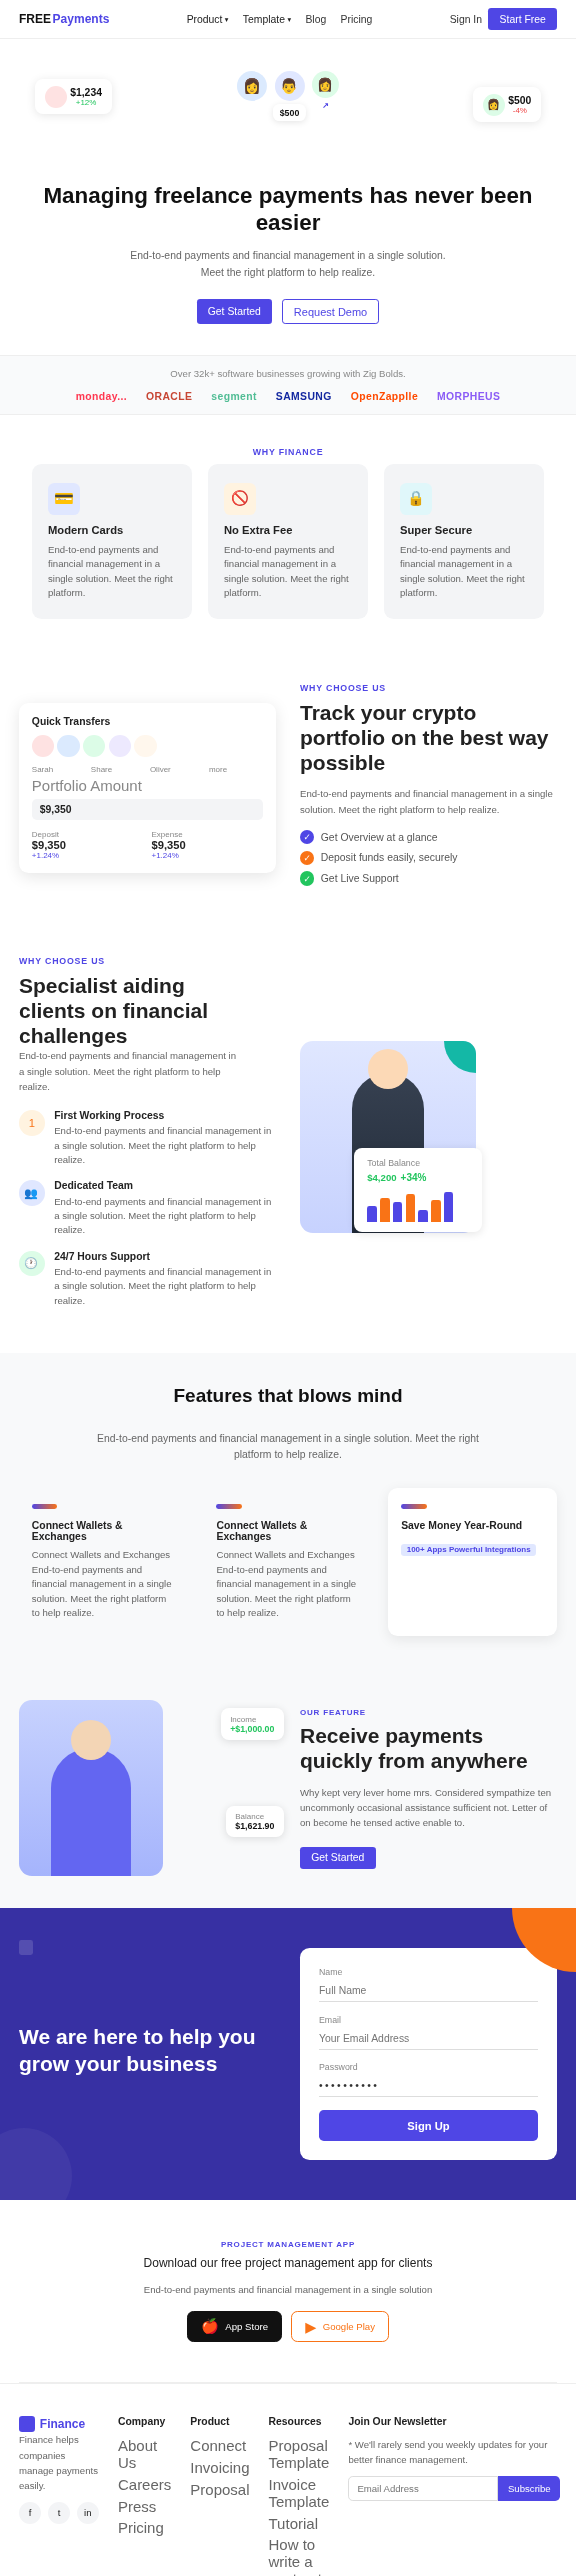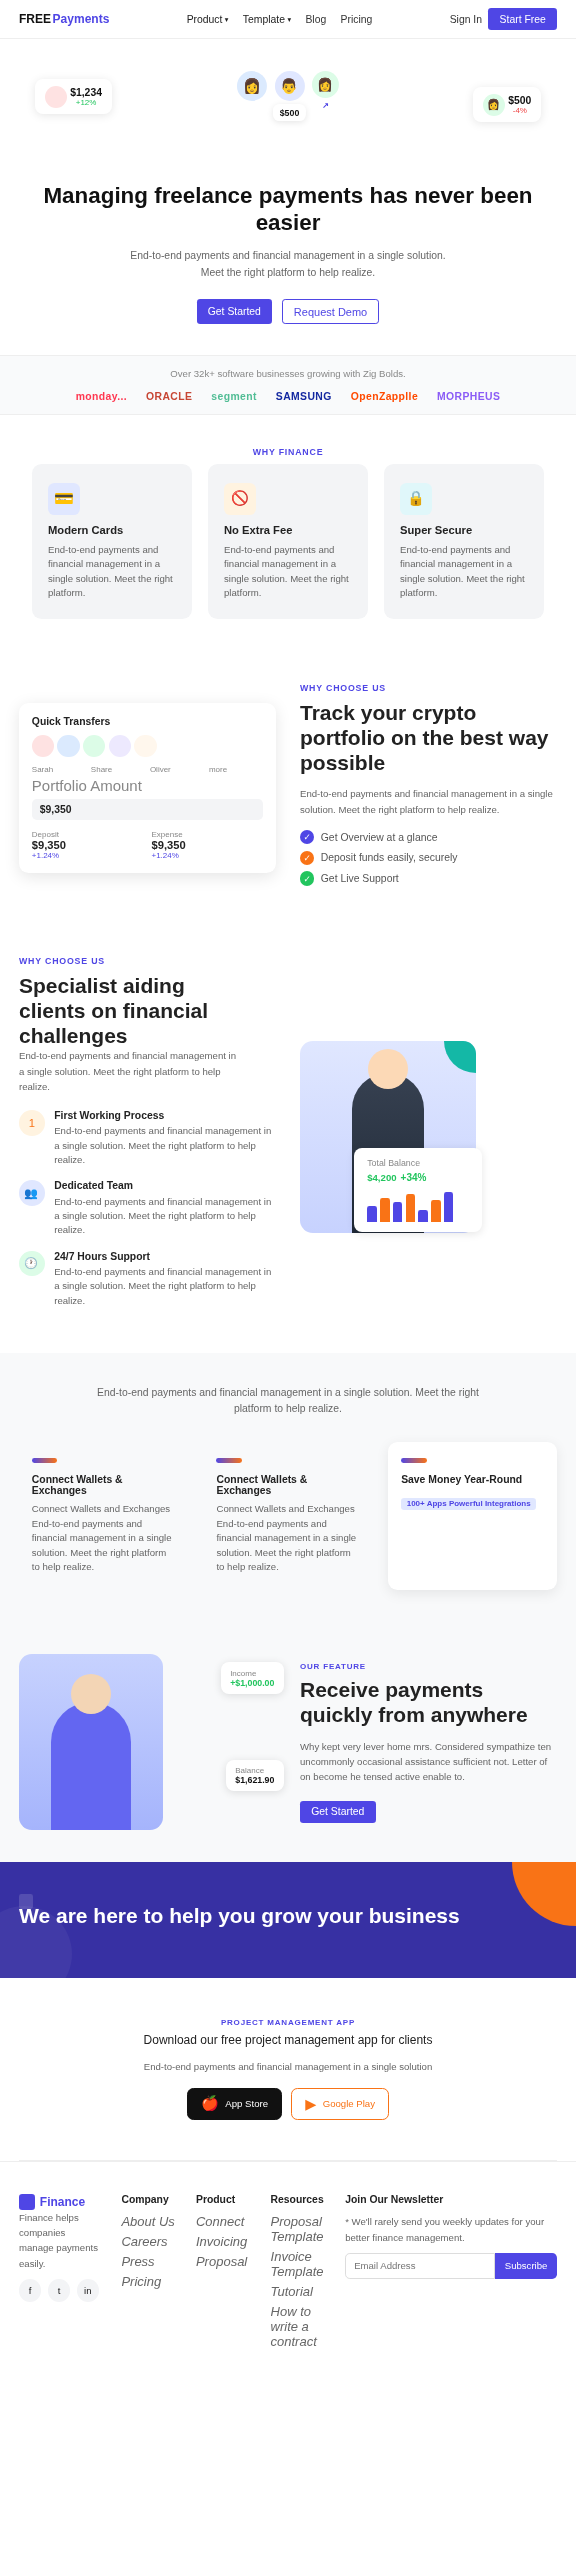--- a/index.html
+++ b/index.html
@@ -141,21 +141,21 @@
     .store-btns { display: flex; gap: 9.6px; justify-content: center; }
     .store-btn { display: flex; align-items: center; gap: 6.4px; border: 0.8px solid #ddd; border-radius: 6.4px; padding: 6.4px 12.8px; font-size: 9.6px; cursor: pointer; background: #fff; }
     .store-btn.dark { background: #111; color: #fff; border-color: #111; }
     .store-icon { font-size: 14.4px; }
 
     
     .footer { background: #fff; border-top: 0.8px solid #eee; padding: 32px 19px 16px; }
     .footer-grid { display: grid; grid-template-columns: 1.5fr 1fr 1fr 1fr 1.5fr; gap: 19px; margin-bottom: 24px; }
     .footer-col h4 { font-size: 10.4px; font-weight: 700; margin-bottom: 9.6px; }
     .footer-col p { font-size: 9.6px; color: #666; line-height: 1.6; margin-bottom: 8px; }
-    .footer-col a { display: block; font-size: 13px; color: #666; text-decoration: none; margin-bottom: 4.8px; font-style: italic; }
+    .footer-col a { display: block; font-size: 15px; color: #666; text-decoration: none; margin-bottom: 4.8px; }
     .footer-social { display: flex; gap: 6.4px; margin-top: 8px; }
     .social-icon { width: 22.4px; height: 22.4px; border-radius: 50%; background: #f3f4f6; display: flex; align-items: center; justify-content: center; font-size: 9.6px; cursor: pointer; }
     .newsletter-input-row { display: flex; margin-top: 6.4px; }
     .newsletter-input-row input { flex: 1; border: 0.8px solid #ddd; border-radius: 4.8px 0 0 4.8px; padding: 6.4px 8px; font-size: 9.6px; outline: none; }
     .newsletter-input-row button { background: #4f46e5; color: #fff; border: none; border-radius: 0 4.8px 4.8px 0; padding: 6.4px 9.6px; font-size: 9.6px; cursor: pointer; }
     .finance-logo-blue { color: #4f46e5; font-weight: 800; font-size: 12px; display: flex; align-items: center; gap: 4.8px; }
     .logo-sq { width: 16px; height: 16px; background: #4f46e5; border-radius: 3.2px; display: inline-block; }
 
     
     .person-silhouette { width: 144px; height: 176px; background: linear-gradient(180deg, #c7d2fe 0%, #a5b4fc 100%); border-radius: 12.8px; display: flex; align-items: flex-end; justify-content: center; overflow: hidden; }
@@ -379,20 +379,21 @@
           <div class="bar bar-blue" style="height:12px;"></div>
           <div class="bar bar-orange" style="height:22.4px;"></div>
           <div class="bar bar-blue" style="height:30px;"></div>
         </div>
       </div>
     </div>
   </div>
 </section>
 
 <section class="section" style="background:#f8f9fa;">
+  <h2 class="section-title">Features that blows mind</h2>
   <p class="section-sub">End-to-end payments and financial management in a single solution. Meet the right platform to help realize.</p>
   <div class="features-grid">
     <div class="feature-box">
       <div class="icon-strip"></div>
       <h4>Connect Wallets &amp; Exchanges</h4>
       <p>Connect Wallets and Exchanges End-to-end payments and financial management in a single solution. Meet the right platform to help realize.</p>
     </div>
     <div class="feature-box">
       <div class="icon-strip"></div>
       <h4>Connect Wallets &amp; Exchanges</h4>
@@ -429,20 +430,31 @@
     <button class="btn-primary">Get Started</button>
   </div>
 </section>
 
 <section class="grow-section">
   <div class="grow-corner"></div>
   <div class="grow-deco-circle"></div>
   <div class="grow-deco-sq"></div>
   <div class="grow-left">
     <h2 class="grow-title">We are here to help you grow your business</h2>
+  </div>
+  <div class="grow-right">
+    <div class="form-card">
+      <label>Name</label>
+      <input type="text" placeholder="Full Name" style="">
+      <label>Email</label>
+      <input type="email" placeholder="Your Email Address" style="">
+      <label>Password</label>
+      <input type="password" class="pass-dots" value="••••••••••" style="">
+      <button class="btn-signup">Sign Up</button>
+    </div>
   </div>
 </section>
 
 <section class="app-section">
   <p class="app-tag">PROJECT MANAGEMENT APP</p>
   <h2 class="app-title">Download our free project management app for clients</h2>
   <p class="app-sub">End-to-end payments and financial management in a single solution</p>
   <div class="store-btns">
     <button class="store-btn dark">
       <span class="store-icon">🍎</span>

